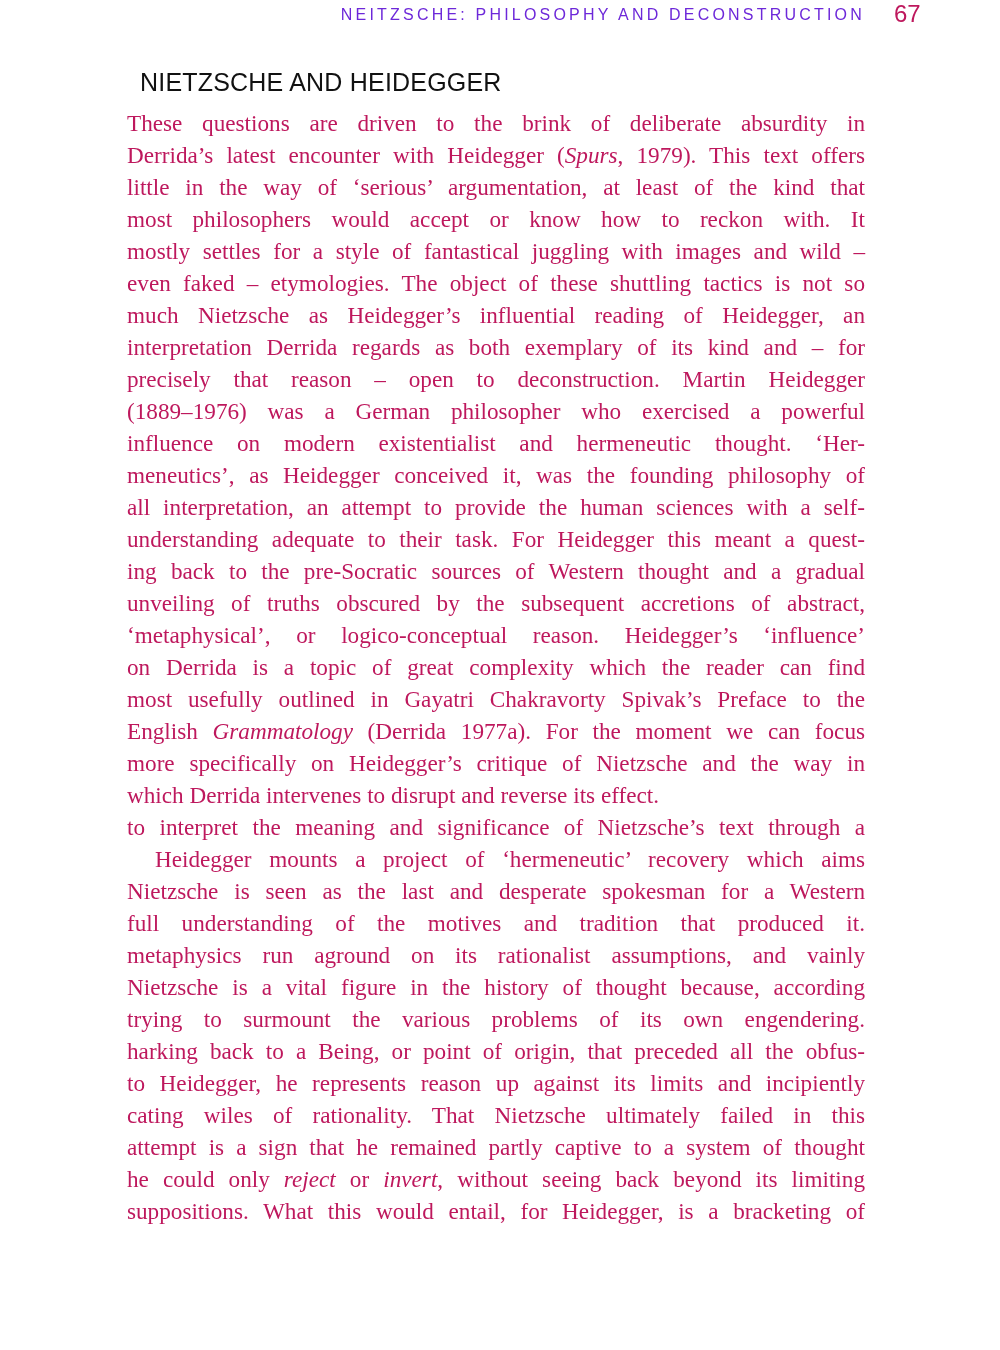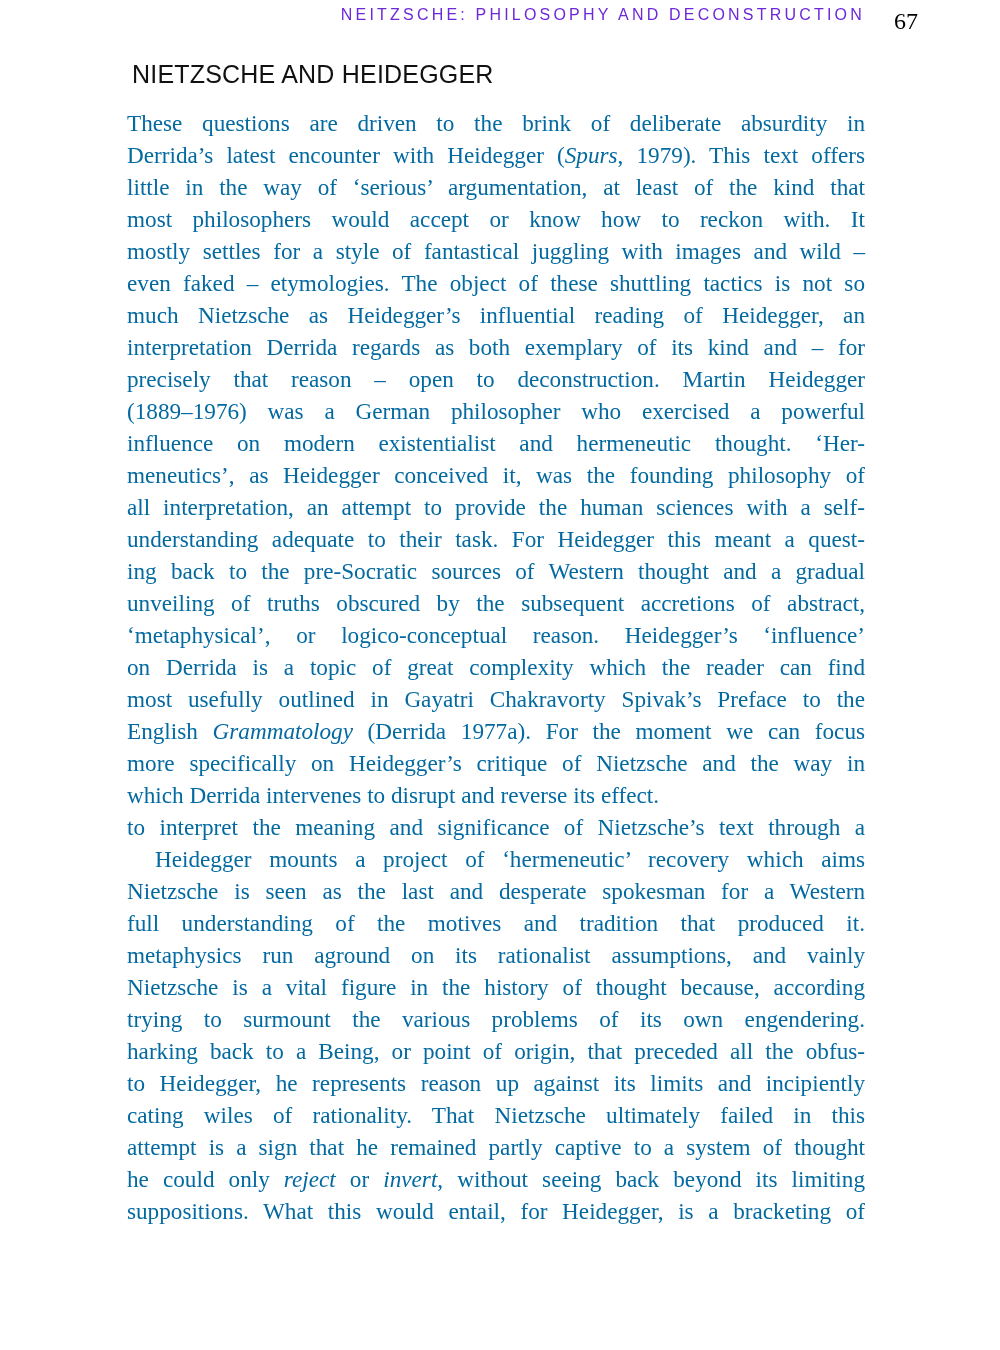--- a/index.html
+++ b/index.html
@@ -3,50 +3,50 @@
 <meta charset="utf-8">
 <style>
   html, body { margin: 0; padding: 0; background: #ffffff; }
   body { width: 1000px; height: 1350px; position: relative; overflow: hidden; color: #111111; }
   .running-head {
     position: absolute; top: 6px; left: 0; width: 865px; text-align: right;
     font-family: "Liberation Sans", "DejaVu Sans", sans-serif;
     font-size: 16px; letter-spacing: 3.2px; color: #6d28d9;
   }
   .page-number {
-    position: absolute; top: 8px; left: 894px;
-    font-family: Liberation Serif, serif;
-    font-size: 24px; color: #000000;
+    position: absolute; top: 0px; left: 894px;
+    font-family: Liberation Sans, sans-serif;
+    font-size: 24px; color: #be185d;
   }
   .section-title {
     position: absolute; top: 56px; left: 128px;
     font-family: "Liberation Sans", "DejaVu Sans", sans-serif;
     font-size: 25px; letter-spacing: 0.2px; color: #111;
     white-space: nowrap;
   }
   .body-text {
     position: absolute; top: 107px; left: 127px; width: 738px;
     font-family: "Liberation Serif", "DejaVu Serif", serif;
-    font-size: 23.2px; color: #0369a1;
+    font-size: 23.2px; color: #be185d;
   }
   .line {
     height: 32px; line-height: 32px;
     text-align: justify; text-align-last: justify;
     white-space: nowrap; overflow: visible;
   }
   .line.last { text-align-last: left; }
   .line.indent { padding-left: 28px; }
   i { font-style: italic; }
 </style>
 </head>
 <body>
 
 <div class="running-head">NEITZSCHE: PHILOSOPHY AND DECONSTRUCTION</div>
 <div class="page-number">67</div>
-<h2 class="section-title" style="margin:4px;font-weight:normal;">NIETZSCHE AND HEIDEGGER</h2>
+<h2 class="section-title" style="margin:12px;font-weight:normal;">NIETZSCHE AND HEIDEGGER</h2>
 
 <div class="body-text" id="body-text">
     <div>
       <div class="line"><span>These questions are driven to the brink of deliberate absurdity in</span></div>
       <div class="line"><span>Derrida’s latest encounter with Heidegger (</span><i>Spurs</i><span>, 1979). This text offers</span></div>
       <div class="line"><span>little in the way of ‘serious’ argumentation, at least of the kind that</span></div>
       <div class="line"><span>most philosophers would accept or know how to reckon with. It</span></div>
       <div class="line"><span>mostly settles for a style of fantastical juggling with images and wild –</span></div>
       <div class="line"><span>even faked – etymologies. The object of these shuttling tactics is not so</span></div>
       <div class="line"><span>much Nietzsche as Heidegger’s influential reading of Heidegger, an</span></div>

